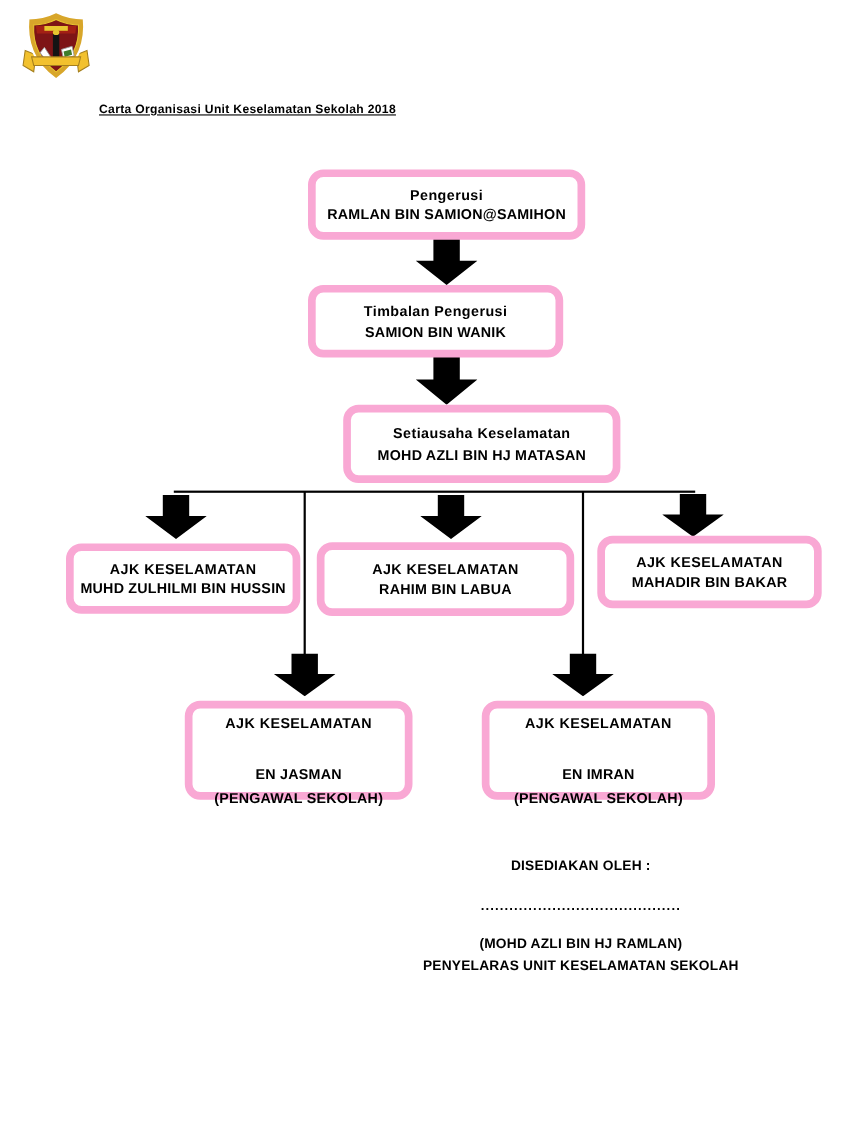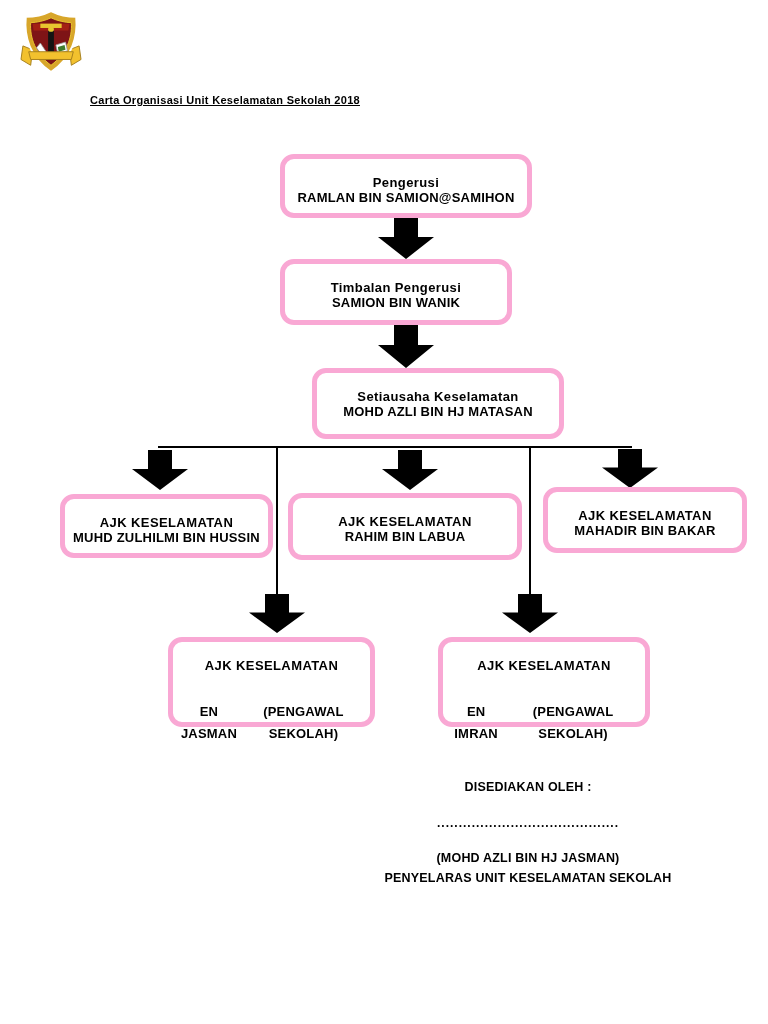--- a/index.html
+++ b/index.html
@@ -12,27 +12,27 @@
     font-size:14px; font-weight:bold; letter-spacing:0.2px;
   }
   .doc-title {
     position:absolute; left:90px; top:94px;
     font-size:11px; font-weight:bold; letter-spacing:0.3px;text-decoration:underline;
   }
   .logo { position:absolute; left:20px; top:9px; width:62px; height:68px; }
 
   .node {
     position:absolute; box-sizing:border-box; background:#fff;
-    border:5px solid #f9a8d4; border-radius:14px;
+    border:7px solid #f9a8d4; border-radius:14px;
     display:flex; flex-direction:column; align-items:center; justify-content:space-evenly;
-    text-align:center; padding:16px 4px;
+    text-align:center; padding:6px 4px;
   }
   .node .role { font-weight:bold; font-size:13px; letter-spacing:0.4px; }
   .node .name { font-weight:bold; font-size:13px; letter-spacing:0.2px; }
-  .node .name-group { display:flex; flex-direction:row; line-height:22px;margin-top:28px; }
+  .node .name-group { display:flex; flex-direction:column; line-height:22px;margin-top:28px; }
 
   .n-pengerusi  { left:280px; top:154px; width:252px; height:64px; }
   .n-timbalan   { left:280px; top:259px; width:232px; height:66px; }
   .n-setiausaha { left:280px; top:368px; width:252px; height:71px;margin-left:32px; }
   .n-ajk1 { left:60px;  top:494px; width:213px; height:64px; }
   .n-ajk2 { left:288px; top:493px; width:234px; height:67px; }
   .n-ajk3 { left:543px; top:487px; width:204px; height:66px; }
   .n-ajk4 { left:168px; top:637px; width:207px; height:90px; }
   .n-ajk5 { left:438px; top:637px; width:212px; height:90px; }
 
@@ -156,17 +156,17 @@
     <div class="role">AJK KESELAMATAN</div>
     <div class="name-group">
       <div class="name">EN IMRAN</div>
       <div class="name">(PENGAWAL SEKOLAH)</div>
     </div>
   </div>
 
   <div class="footer">
     <div class="sig-label">DISEDIAKAN OLEH :</div>
     <div class="sig-dots">..........................................</div>
-    <div class="sig-name">(MOHD AZLI BIN HJ JASMAN)</div>
+    <div class="sig-name">(MOHD AZLI BIN HJ RAMLAN)</div>
     <div class="sig-title">PENYELARAS UNIT KESELAMATAN SEKOLAH</div>
   </div>
 
 </div>
 
 </body></html>

